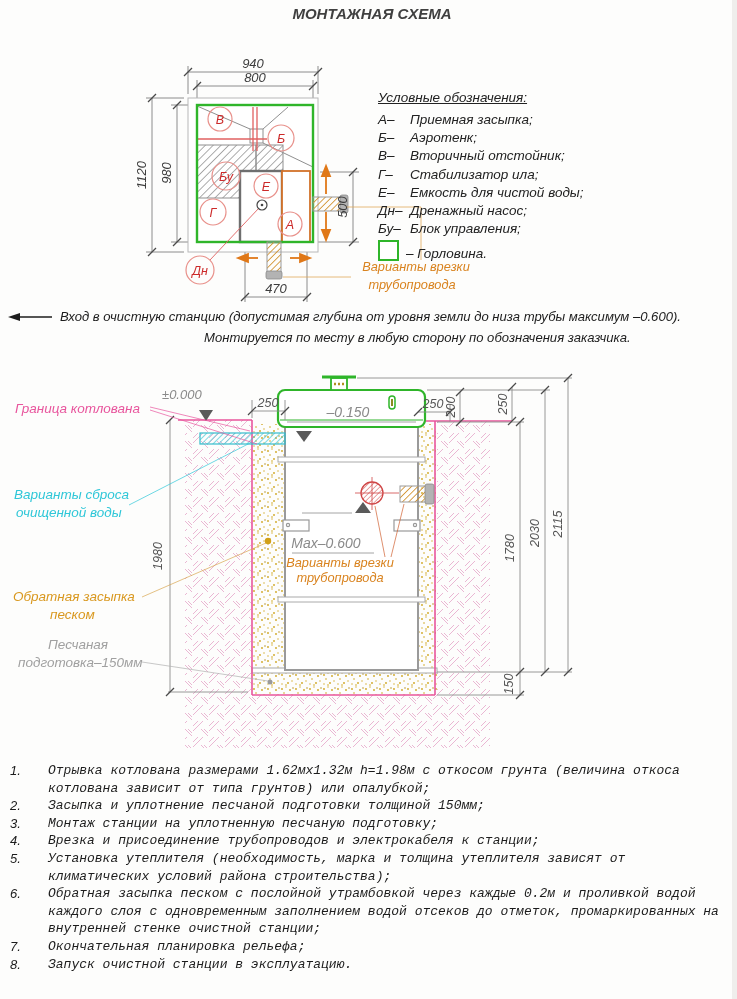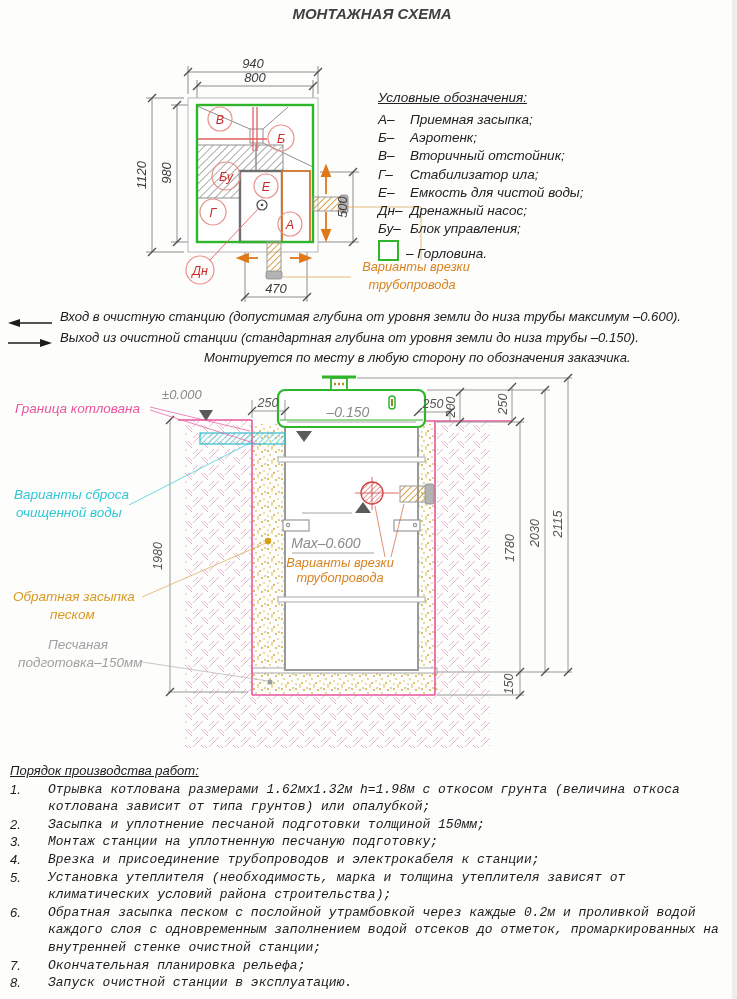--- a/index.html
+++ b/index.html
@@ -14,21 +14,21 @@
   
   .legend{position:absolute;left:378px;top:89px;font-style:italic;font-size:13.5px;color:#222;}
   .lg-title{text-decoration:underline;margin-bottom:4px;line-height:18px;}
   .lg-row{line-height:18.2px;white-space:nowrap;display:flex;}
   .lg-key{display:inline-block;min-width:32px;}
   .lg-last{display:flex;align-items:flex-end;margin-top:2px;}
   .lg-square{display:inline-block;width:17px;height:17px;border:2px solid #2fb52a;margin-right:7px;background:#fff;}
   
   .notes{position:absolute;left:8px;top:307px;width:724px;font-style:italic;font-size:13.1px;
          color:#1c1c1c;line-height:20.6px;}
-  .note-row{display:flex;align-items:flex-end;white-space:nowrap;}
+  .note-row{display:flex;align-items:center;white-space:nowrap;}
   .note-row svg{flex:none;margin-right:8px;}
   .note-cont{padding-left:196px;}
   
   .work{position:absolute;left:10px;top:762px;width:719px;font-style:italic;font-size:13px;
         color:#1c1c1c;line-height:17.6px;}
   .wo-title{text-decoration:underline;margin-bottom:1px;}
   .wo-row{display:flex;}
   .wo-num{flex:none;width:38px;}
   .wo-text{flex:1;font-family:Liberation Mono, monospace;}
   
@@ -215,27 +215,20 @@
   </div>
 
   <div class="notes">
     <div class="note-row">
       <svg width="44" height="10" viewBox="0 0 44 10">
         <line x1="10" y1="5" x2="44" y2="5" stroke="#1c1c1c" stroke-width="1.6"></line>
         <polygon points="0,5 12,1 12,9" fill="#1c1c1c"></polygon>
       </svg>
       <span>Вход в очистную станцию (допустимая глубина от уровня земли до низа трубы максимум –0.600).</span>
     </div>
-    <div class="note-row">
-      <svg width="44" height="10" viewBox="0 0 44 10">
-        <line x1="0" y1="5" x2="34" y2="5" stroke="#1c1c1c" stroke-width="1.6"></line>
-        <polygon points="44,5 32,1 32,9" fill="#1c1c1c"></polygon>
-      </svg>
-      <span>Выход из очистной станции (стандартная глубина от уровня земли до низа трубы –0.150).</span>
-    </div>
     <div class="note-cont">Монтируется по месту в любую сторону по обозначения заказчика.</div>
   </div>
 
   <svg style="position:absolute;top:370px;left:0;" width="737" height="405" viewBox="0 370 737 405">
     <defs>
       <pattern id="ground" width="16" height="16" patternUnits="userSpaceOnUse">
         <path d="M1,6 L6,1 M1,11 L11,1" stroke="#eab7d3" stroke-width="1" fill="none"></path>
         <path d="M9,9 L16,16 M12,9 L16,13" stroke="#eab7d3" stroke-width="1" fill="none"></path>
       </pattern>
       <pattern id="sand" width="14" height="14" patternUnits="userSpaceOnUse">
@@ -397,21 +390,20 @@
       <text class="dts" x="507" y="404" text-anchor="middle" transform="rotate(-90 507 404)">250</text>
       <text class="dts" x="162" y="556" text-anchor="middle" transform="rotate(-90 162 556)">1980</text>
       <text class="dts" x="514" y="548" text-anchor="middle" transform="rotate(-90 514 548)">1780</text>
       <text class="dts" x="513" y="684" text-anchor="middle" transform="rotate(-90 513 684)">150</text>
       <text class="dts" x="539" y="533" text-anchor="middle" transform="rotate(-90 539 533)">2030</text>
       <text class="dts" x="562" y="524" text-anchor="middle" transform="rotate(-90 562 524)">2115</text>
     </g>
   </svg>
 
   <div class="work">
-    <div class="wo-title">Порядок производства работ:</div>
     <div class="wo-row">
         <span class="wo-num">1.</span>
         <span class="wo-text">Отрывка котлована размерами 1.62мх1.32м h=1.98м с откосом грунта (величина откоса котлована зависит от типа грунтов) или опалубкой;</span>
       </div>
     <div class="wo-row">
         <span class="wo-num">2.</span>
         <span class="wo-text">Засыпка и уплотнение песчаной подготовки толщиной 150мм;</span>
       </div>
     <div class="wo-row">
         <span class="wo-num">3.</span>

